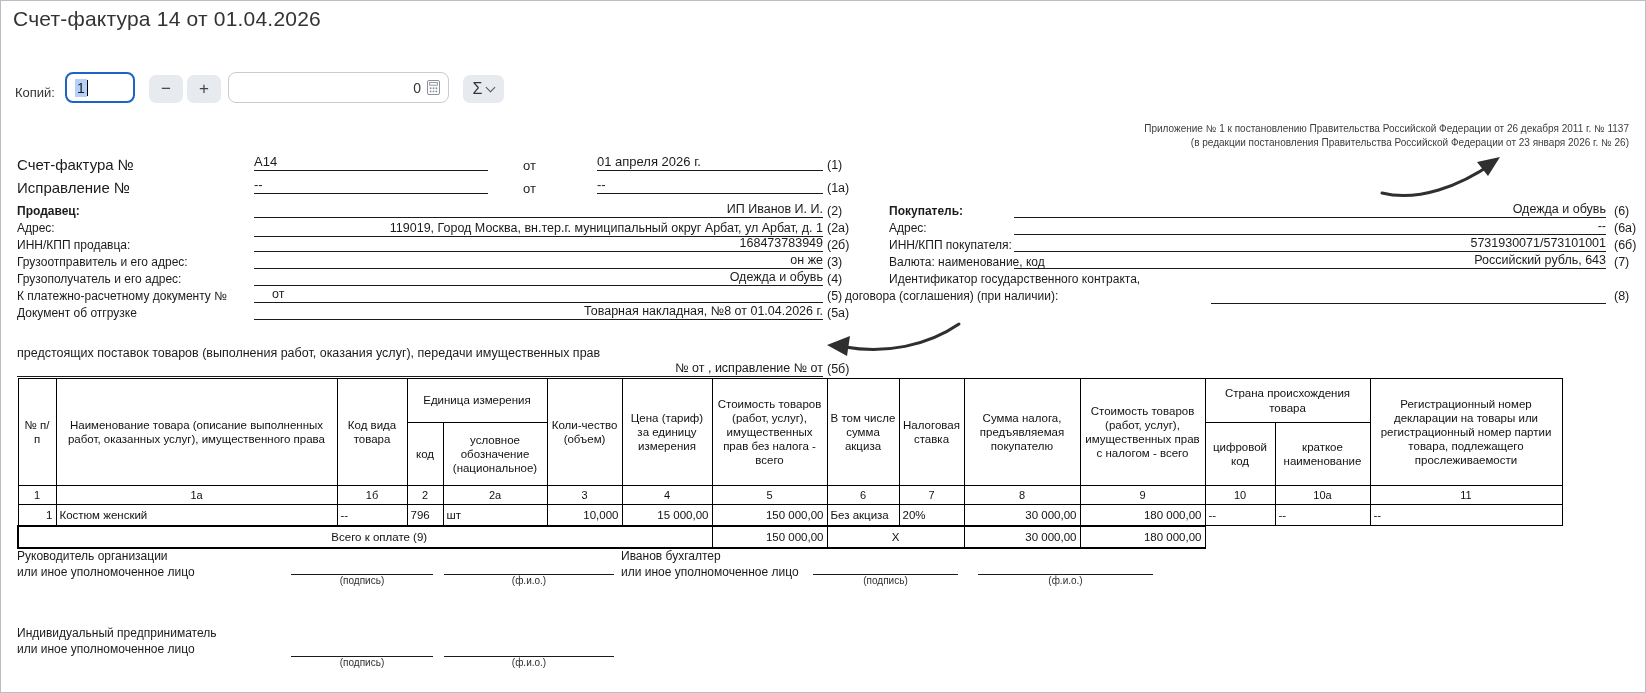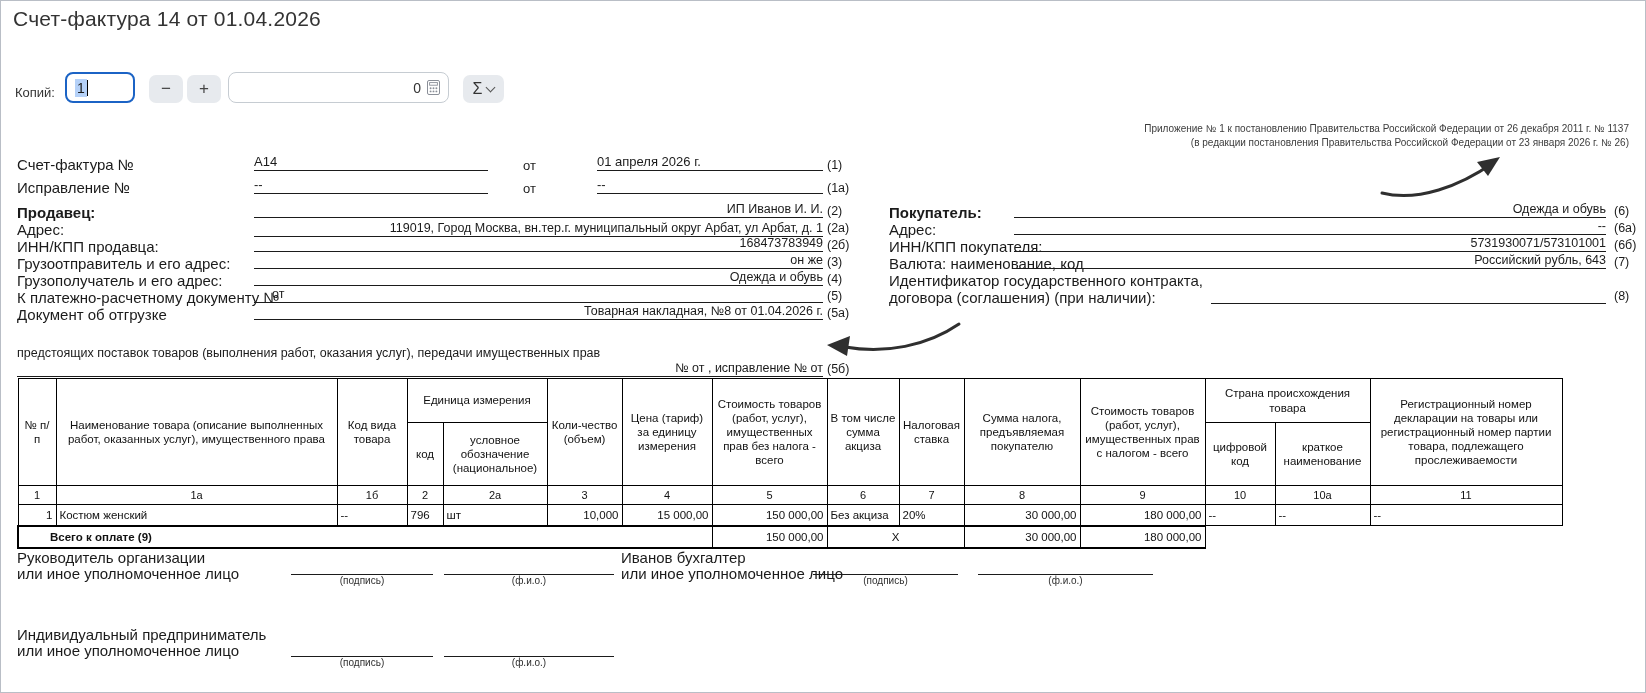--- a/index.html
+++ b/index.html
@@ -19,42 +19,42 @@
           font-family:"Liberation Sans",sans-serif;cursor:default;}
   .amount-input{left:227px;top:71px;width:221px;height:31px;border:1px solid #c6ccd2;border-radius:8px;
                 background:#fff;display:flex;align-items:center;justify-content:flex-end;
                 padding:0 8px;box-sizing:border-box;font-size:14px;color:#333;gap:6px;}
   .sigma-btn{left:462px;top:74px;width:41px;height:28px;border-radius:7px;background:#e7eaee;border:none;
              display:flex;align-items:center;justify-content:center;gap:5px;font-size:16px;color:#333;}
   .chev{width:6px;height:6px;border-right:1.4px solid #555;border-bottom:1.4px solid #555;
         transform:rotate(45deg);margin-top:-3px;}
   
   .reg{right:16px;font-size:10px;color:#3c3c3c;text-align:right;white-space:nowrap;}
-  .lbl{font-size:15px;white-space:nowrap;}
+  .lbl{font-size:12px;white-space:nowrap;}
   .big{font-size:15px;}
   .bold{font-weight:bold;}
   .val{font-size:12.5px;height:16px;white-space:nowrap;overflow:visible;}
   .u{border-bottom:1px solid #1b1b1b;}
   .ctr{}
   .pad{padding-left:4px;box-sizing:border-box;text-align:right;}
   .num{font-size:12.5px;white-space:nowrap;}
   .note{font-size:12.5px;white-space:nowrap;}
   
   table.items{position:absolute;left:16px;top:377px;width:1544px;border-collapse:collapse;
               table-layout:fixed;font-size:11.5px;color:#111;}
   table.items th,table.items td{border:1px solid #000;padding:1px 3px;vertical-align:middle;
               font-weight:400;overflow:hidden;}
   table.items th{text-align:center;line-height:1.22;}
   tr.h1{height:44px;} tr.h2{height:63px;} tr.nums{height:19px;font-size:11px;}
   tr.nums td{text-align:center;padding:0 2px;}
   tr.data{height:21px;} tr.data td{white-space:nowrap;}
   td.r{text-align:right;} td.l{text-align:left;} td.c{text-align:center;}
   tr.tot{height:22px;}
   tr.tot td{border-top-width:2px;border-bottom-width:2px;white-space:nowrap;}
-  tr.tot td.t-label{font-weight:bold;text-align:left;border-left-width:2px;padding-left:31px;}
+  tr.tot td.t-label{font-weight:normal;text-align:center;border-left-width:2px;padding-left:31px;}
   tr.tot td.nob{border:none;}
   
   .cap{font-size:10px;color:#2e2e2e;text-align:center;}
   .sigline{height:17px;border-bottom:1px solid #1b1b1b;}
   .ogrn-val{font-size:12.5px;text-align:center;white-space:nowrap;}
   svg.arrow{overflow:visible;}
 </style>
 </head>
 <body>
 
@@ -153,21 +153,21 @@
 
   <span class="abs lbl" style="left:888px;top:237px">ИНН/КПП покупателя:</span>
   <span class="abs val u pad" style="left:1013px;top:235px;width:592px">5731930071/573101001</span>
   <span class="abs num" style="left:1613px;top:237px">(6б)</span>
 
   <span class="abs lbl" style="left:888px;top:254px">Валюта: наименование, код</span>
   <span class="abs val u pad" style="left:1013px;top:252px;width:592px">Российский рубль, 643</span>
   <span class="abs num" style="left:1613px;top:254px">(7)</span>
 
   <span class="abs lbl" style="left:888px;top:271px">Идентификатор государственного контракта,</span>
-  <span class="abs lbl" style="left:888px;top:288px">договора (соглашения) (при наличии):</span>
+  <span class="abs lbl" style="left:844px;top:288px">договора (соглашения) (при наличии):</span>
   <span class="abs val u" style="left:1210px;top:286px;width:395px"></span>
   <span class="abs num" style="left:1613px;top:288px">(8)</span>
 
   <span class="abs note" style="left:16px;top:345px">предстоящих поставок товаров (выполнения работ, оказания услуг), передачи имущественных прав</span>
   <span class="abs note u pad" style="left:16px;top:360px;width:806px;height:16px">№   от    , исправление №   от</span>
   <span class="abs num" style="left:826px;top:361px">(5б)</span>
 
   <table class="items">
     <colgroup>
       <col style="width:38px">

